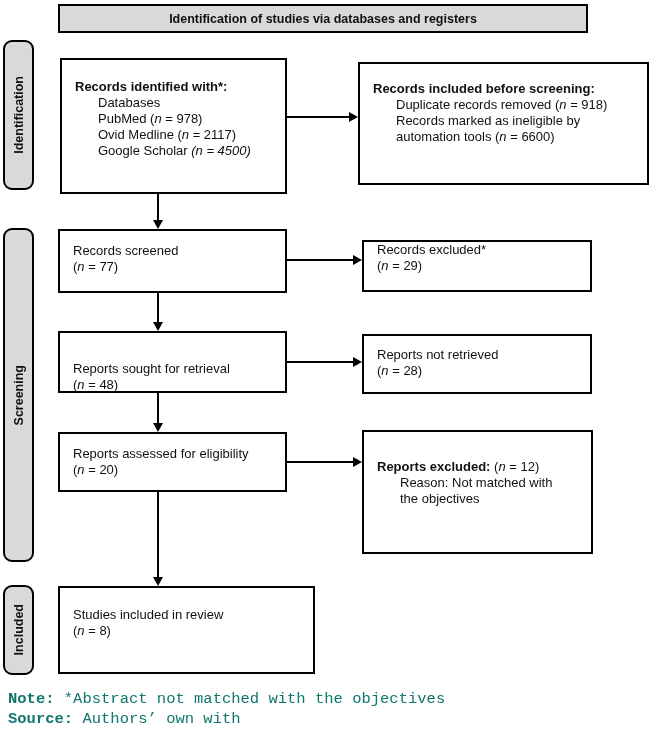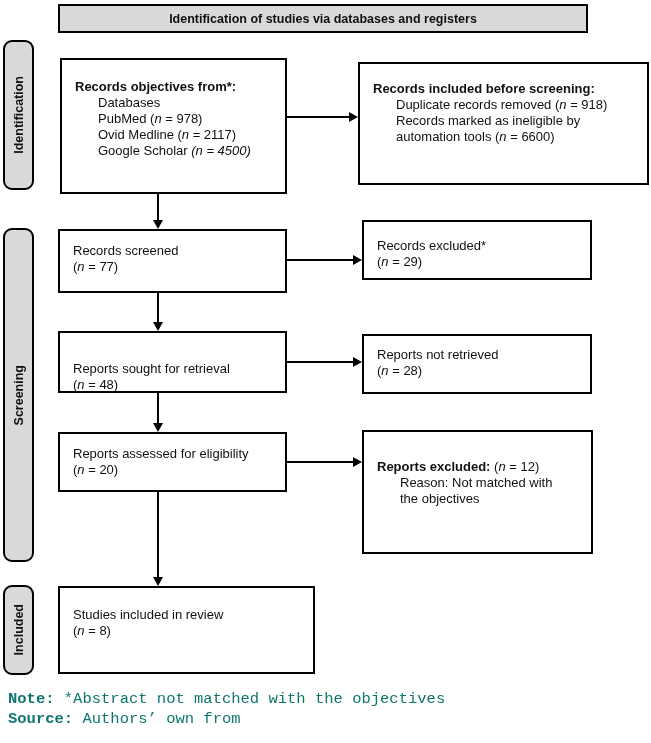--- a/index.html
+++ b/index.html
@@ -37,21 +37,21 @@
     box-sizing:border-box;font-size:13px;line-height:16px;
     padding:10px 8px 4px 13px;overflow:hidden;
   }
   .fbox .line{white-space:nowrap;}
   .fbox .line.ind{padding-left:23px;}
   .b{font-weight:bold;}
   .i{font-style:italic;}
   #box-records-identified{left:60px;top:58px;width:227px;height:136px;padding-top:19px;}
   #box-records-removed{left:358px;top:62px;width:291px;height:123px;padding-top:17px;}
   #box-records-screened{left:58px;top:229px;width:229px;height:64px;padding-top:12px;}
-  #box-records-excluded{left:362px;top:220px;width:230px;height:60px;padding-top:16px;}
+  #box-records-excluded{left:362px;top:240px;width:230px;height:52px;padding-top:0;}
   #box-reports-sought{left:58px;top:331px;width:229px;height:62px;padding-top:28px;}
   #box-reports-not-retrieved{left:362px;top:334px;width:230px;height:60px;padding-top:11px;}
   #box-reports-assessed{left:58px;top:432px;width:229px;height:60px;padding-top:12px;}
   #box-reports-excluded{left:362px;top:430px;width:231px;height:124px;padding-top:27px;}
   #box-studies-included{left:58px;top:586px;width:257px;height:88px;padding-top:19px;}
   
   .arr-v{position:absolute;width:2px;background:#000;}
   .arr-v::after{
     content:"";position:absolute;left:-4.5px;bottom:-9px;
     border-left:5.5px solid transparent;border-right:5.5px solid transparent;
@@ -92,21 +92,21 @@
     <span>Identification</span>
   </div>
   <div class="stage" id="stage-screening" style="background: rgb(217, 217, 217);">
     <span>Screening</span>
   </div>
   <div class="stage" id="stage-included" style="background: rgb(217, 217, 217);">
     <span>Included</span>
   </div>
 
   <div class="fbox" id="box-records-identified">
-      <div class="line"><span class="b">Records objectives from*:</span></div>
+      <div class="line"><span class="b">Records identified with*:</span></div>
       <div class="line ind"><span>Databases</span></div>
       <div class="line ind"><span>PubMed (</span><span class="i">n</span><span> = 978)</span></div>
       <div class="line ind"><span>Ovid Medline (</span><span class="i">n</span><span> = 2117)</span></div>
       <div class="line ind"><span>Google Scholar </span><span class="i">(n = 4500)</span></div>
     </div>
   <div class="fbox" id="box-records-removed">
       <div class="line"><span class="b">Records included before screening:</span></div>
       <div class="line ind"><span>Duplicate records removed (</span><span class="i">n</span><span> = 918)</span></div>
       <div class="line ind"><span>Records marked as ineligible by</span></div>
       <div class="line ind"><span>automation tools (</span><span class="i">n</span><span> = 6600)</span></div>
@@ -145,16 +145,16 @@
   <div class="arr-v" id="arr-v2"></div>
   <div class="arr-v" id="arr-v3"></div>
   <div class="arr-v" id="arr-v4"></div>
   <div class="arr-h" id="arr-h1"></div>
   <div class="arr-h" id="arr-h2"></div>
   <div class="arr-h" id="arr-h3"></div>
   <div class="arr-h" id="arr-h4"></div>
 
   <div class="footer">
       <div class="line"><span class="b">Note:</span><span> *Abstract not matched with the objectives</span></div>
-      <div class="line"><span class="b">Source:</span><span> Authors’ own from</span></div>
+      <div class="line"><span class="b">Source:</span><span> Authors’ own with</span></div>
     </div>
 
 </div>
 
 </body></html>

